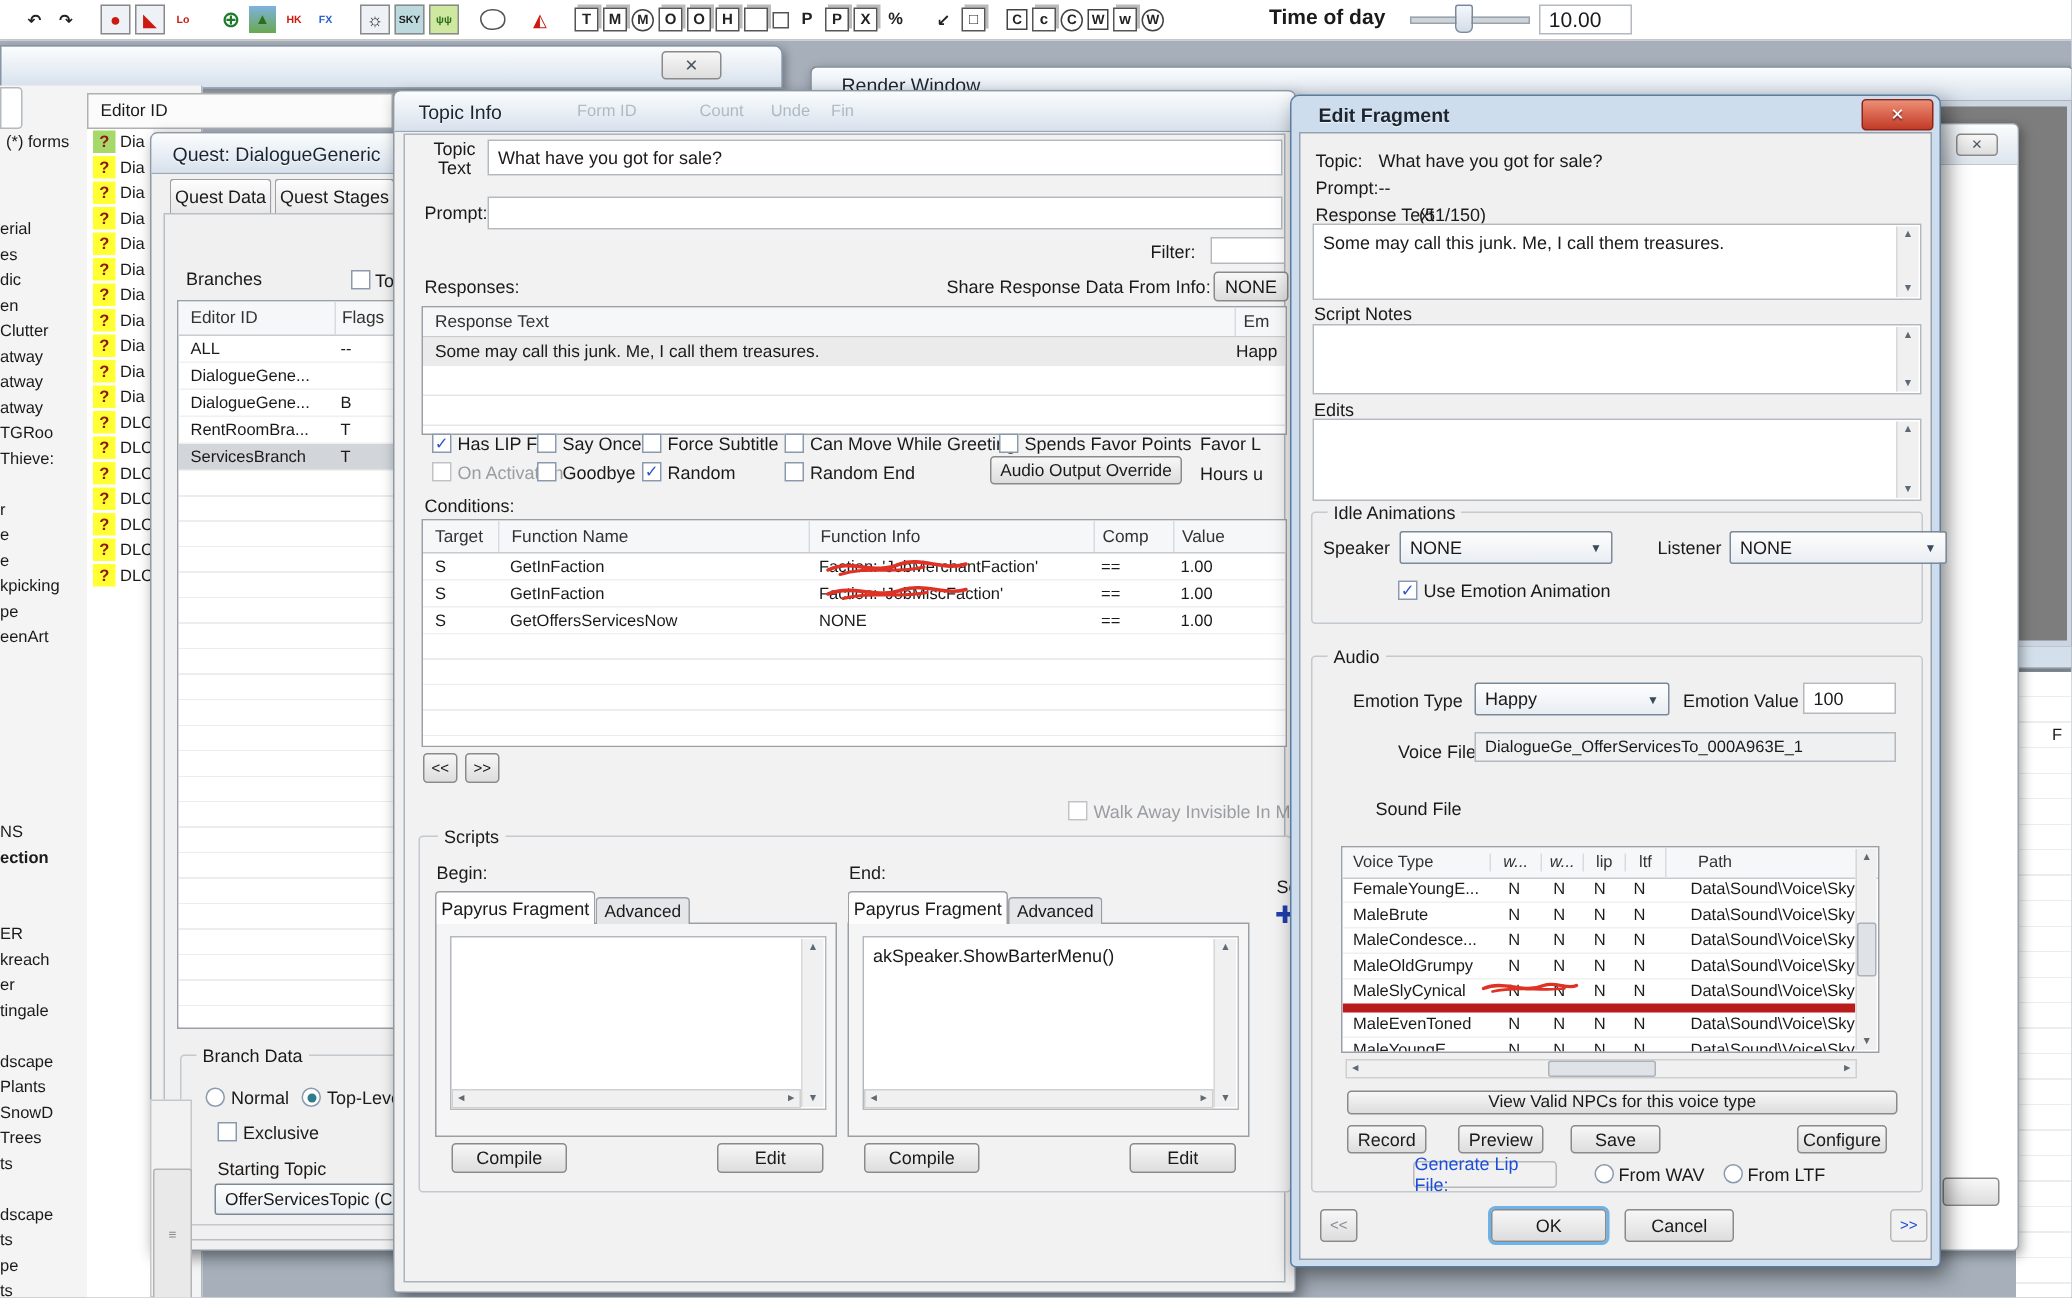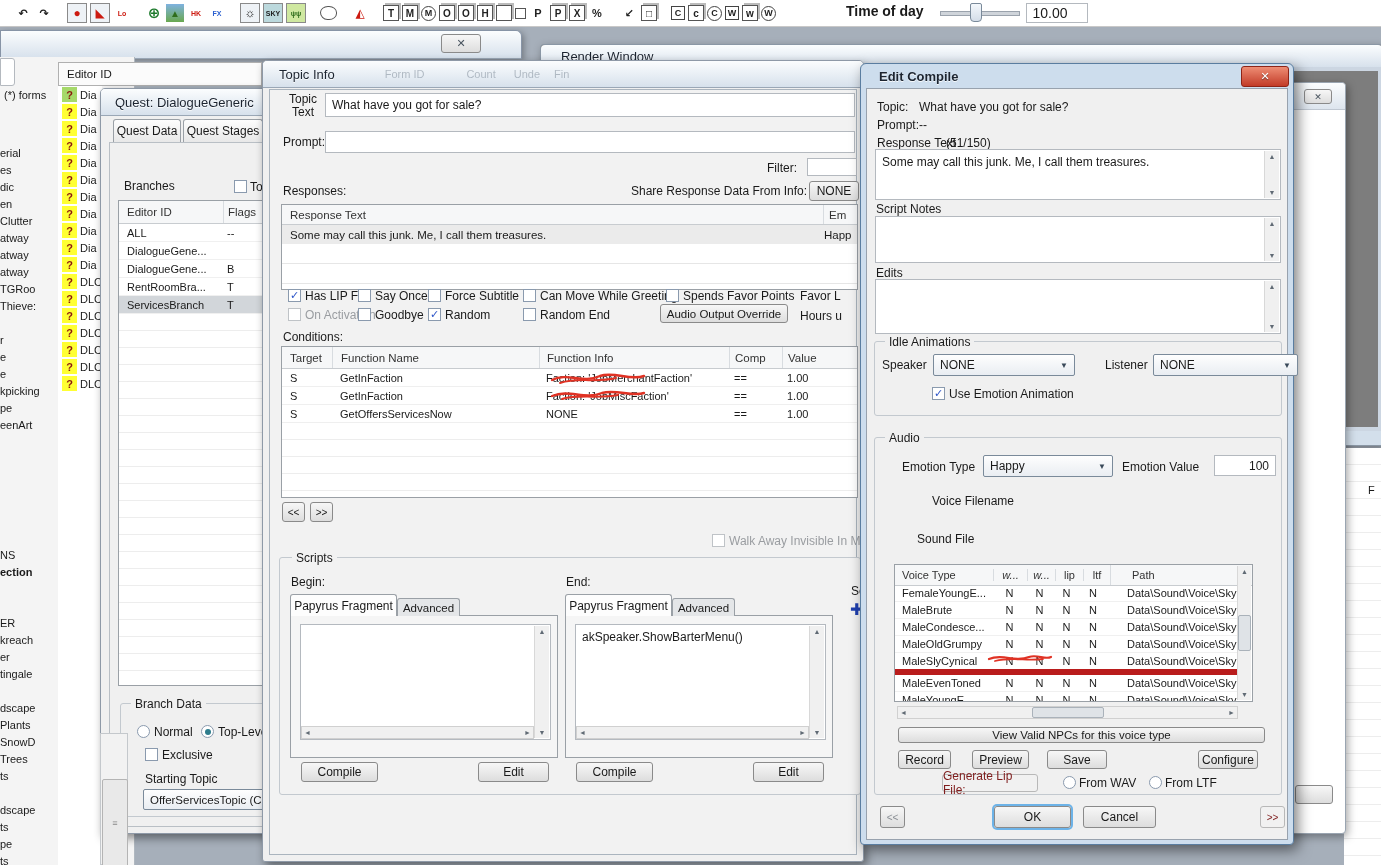--- a/index.html
+++ b/index.html
@@ -22,21 +22,21 @@
   .ticon.circle{border:1.5px solid #444;border-radius:50%;width:13px;height:13px;font-size:9px;}
   .ticon.smallsq{border:1.5px solid #444;width:12px;height:12px;font-size:9px;}
   .ticon.smallbox{border:1px solid #555;width:9px;height:9px;}
   .ticon.plainletter{font-size:11px;}
   .ticon.bubble{border:1.5px solid #555;border-radius:50% 50% 50% 8px;width:15px;height:12px;background:#fff;}
   
   .tb{background:linear-gradient(#fbfdfe,#d7e1ec);border-bottom:1px solid #9aa7b6;}
   .tbtxt{font-size:13px;color:#1c2430;text-shadow:0 1px 0 rgba(255,255,255,.8);}
   .win{background:#f0f0f0;border:1px solid #8e99a7;border-radius:5px 5px 3px 3px;box-shadow:3px 4px 10px rgba(0,0,0,.45);}
   .btn{display:flex;align-items:center;justify-content:center;background:linear-gradient(#f7f7f7,#dddddd);border:1px solid #8a8a8a;border-radius:3px;font-size:12px;color:#1a1a1a;box-sizing:border-box;}
-  .btn.dis{color:#7f1d1d;border-color:#b8b8b8;background:#f1f1f1;}
+  .btn.dis{color:#1d4ed8;border-color:#b8b8b8;background:#f1f1f1;}
   .field{background:#fff;border:1px solid #b4b9bf;box-sizing:border-box;font-size:12px;display:flex;align-items:center;padding:0 6px;}
   .cb{width:13px;height:13px;background:#fff;border:1px solid #8a9aae;box-sizing:border-box;display:flex;align-items:center;justify-content:center;font-size:11px;color:#2d55c8;font-weight:bold;}
   .cb.dis{border-color:#bfc3c7;}
   .radio{width:13px;height:13px;border:1px solid #8a9aae;border-radius:50%;background:#fff;box-sizing:border-box;display:flex;align-items:center;justify-content:center;}
   .radio .dot{width:6px;height:6px;border-radius:50%;background:#2e7d8c;}
   .lbl{font-size:12px;white-space:nowrap;}
   .lbl.dis{color:#9a9da1;}
   .dd{background:linear-gradient(#fefefe,#e9edf2);border:1px solid #7a8a9a;border-radius:2px;display:flex;align-items:center;box-sizing:border-box;padding:0 6px;font-size:12px;}
   .dd .arr{margin-left:auto;font-size:8px;color:#3a4a5a;}
   .tbl{background:#fff;border:1px solid #9aa0a6;box-sizing:border-box;overflow:hidden;}
@@ -534,21 +534,21 @@
     <div style="height:26px;background:linear-gradient(#fbfdfe,#dde5ee);border-bottom:1px solid #c0c8d2;border-radius:4px 4px 0 0;">
       <span class="btn" style="position:absolute;left:15px;top:6px;width:28px;height:15px;font-size:9px;color:#4a5560;font-weight:bold;">
           <span>✕</span>
         </span>
     </div>
     <div class="btn" style="position:absolute;left:6px;top:702px;width:38px;height:19px;"></div>
   </div>
 
   <div class="abs" style="left:860px;top:63px;width:432px;height:780px;background:#cddded;border:1px solid #5a7da0;border-radius:6px 6px 4px 4px;box-shadow:4px 5px 14px rgba(0,0,0,.5);z-index:20;">
     <div style="height:24px;display:flex;align-items:center;">
-      <span class="tbtxt" style="margin-left:18px;font-weight:bold;">Edit Compile</span>
+      <span class="tbtxt" style="margin-left:18px;font-weight:bold;">Edit Fragment</span>
       <span style="position:absolute;right:4px;top:2px;width:46px;height:19px;background:linear-gradient(#ee8d74,#c23b28);border:1px solid #8e2417;border-radius:3px;display:flex;align-items:center;justify-content:center;color:#fff;font-weight:bold;font-size:11px;text-shadow:0 1px 1px rgba(0,0,0,.5);">
           <span>✕</span>
         </span>
     </div>
     <div class="abs" style="left:5px;top:24px;width:420px;height:750px;background:#f0f0f0;border:1px solid #98a2ae;">
 
       <span class="abs lbl" style="left:10px;top:11px;">Topic:</span>
       <span class="abs lbl" style="left:52px;top:11px;">What have you got for sale?</span>
       <span class="abs lbl" style="left:10px;top:29px;">Prompt:</span>
       <span class="abs lbl" style="left:52px;top:29px;">--</span>
@@ -596,24 +596,27 @@
       </div>
 
       <div class="groupbox abs" style="left:7px;top:348px;width:406px;height:356px;">
         <span class="legend" style="left:10px;top:-7px;">Audio</span>
         <span class="abs lbl" style="left:27px;top:22px;">Emotion Type</span>
         <div class="dd abs" style="left:108px;top:17px;width:130px;height:22px;">
             <span>Happy</span>
             <span class="arr">▼</span>
           </div>
         <span class="abs lbl" style="left:247px;top:22px;">Emotion Value</span>
-        <div class="field abs" style="left:339px;top:17px;width:62px;height:21px;justify-content:flex-end;">
+        <div class="field abs" style="left:327px;top:17px;width:62px;height:21px;">
             <span>100</span>
           </div>
         <span class="abs lbl" style="left:21px;top:56px;margin-left:36px;">Voice Filename</span>
+        <div class="field abs" style="left:108px;top:50px;width:281px;height:20px;background:#eef0f2;font-size:11px;">
+            <span>DialogueGe_OfferServicesTo_000A963E_1</span>
+          </div>
         <span class="abs lbl" style="left:42px;top:94px;">Sound File</span>
 
         <div class="tbl abs" style="left:19px;top:126px;width:359px;height:138px;">
           <div class="thead" style="height:20px;display:flex;align-items:center;font-size:11px;">
             <span class="vc0">Voice Type</span>
             <span class="vc1" style="font-style:italic;border-left:1px solid #d8dce0;">w...</span>
             <span class="vc2" style="font-style:italic;border-left:1px solid #d8dce0;">w...</span>
             <span class="vc3" style="border-left:1px solid #d8dce0;">lip</span>
             <span class="vc4" style="border-left:1px solid #d8dce0;">ltf</span>
             <span class="vc5" style="border-left:1px solid #d8dce0;height:100%;display:flex;align-items:center;">Path</span>

